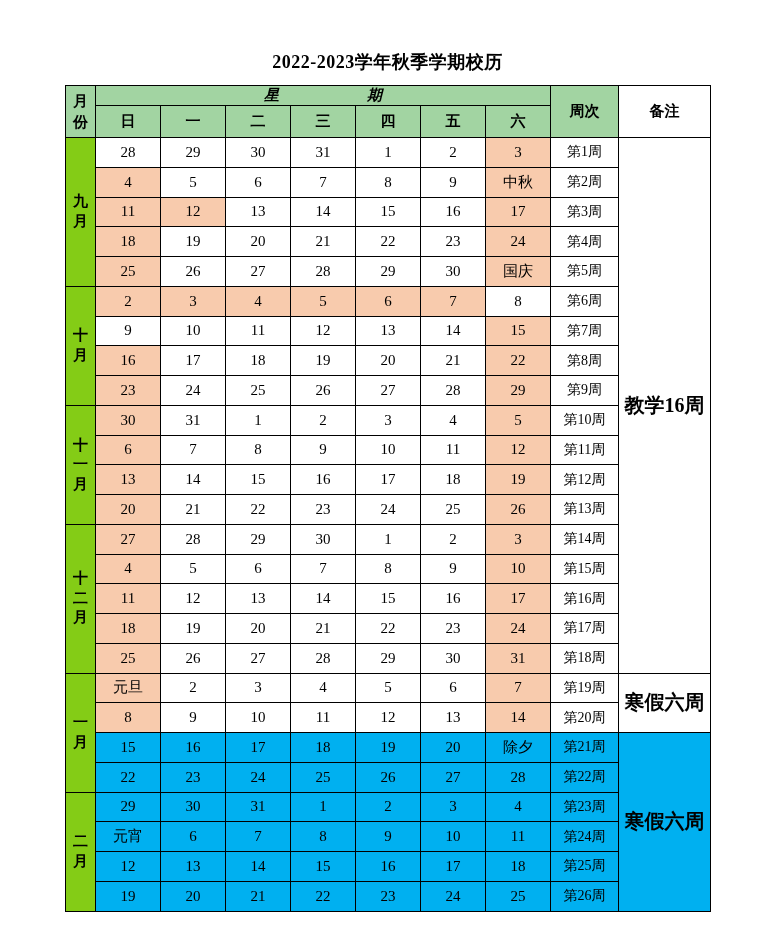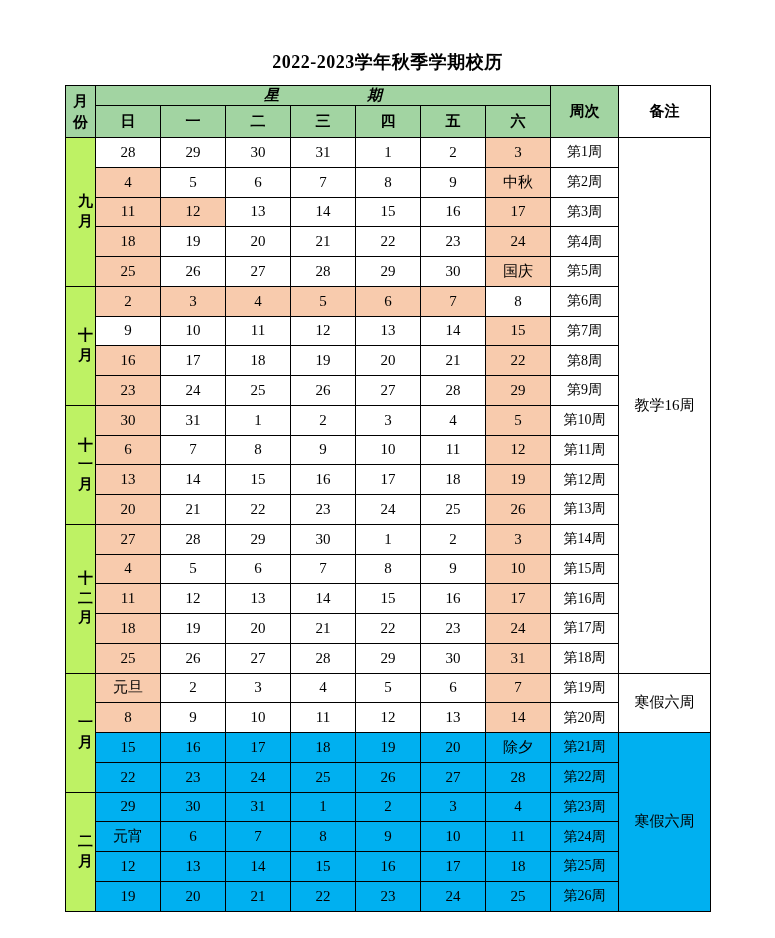--- a/index.html
+++ b/index.html
@@ -23,24 +23,24 @@
   thead tr.hrow1{height:20px;}
   thead tr.hrow2{height:32px;}
   tbody tr{height:29.75px;}
   th{font-weight:bold;}
   .bg-green{background:var(--green);}
   .c-w{background:#ffffff;}
   .c-o{background:var(--orange);}
   .c-b{background:var(--blue);}
   .monthcol{word-break:break-all;line-height:1.35;padding:0 2px;}
   .weekgroup{text-align:justify;text-align-last:justify;padding:0 168px;font-style:italic;}
-  .month-cell{font-weight:bold;word-break:break-all;line-height:1.3;padding:0 2px;background:#bef264;text-align:right;}
+  .month-cell{font-weight:bold;word-break:break-all;line-height:1.3;padding:0 2px;background:#84cc16;}
   .day-cell{font-size:15px;}
   .week-cell{font-size:14px;}
-  .remark-cell{font-weight:normal;font-size:15px;}
+  .remark-cell{font-weight:bold;font-size:20px;}
   .day-name{font-weight:bold;}
 </style>
 </head>
 <body>
 
 <div class="title">2022-2023学年秋季学期校历</div>
 
 <table>
   <colgroup>
     <col style="width:30px">

